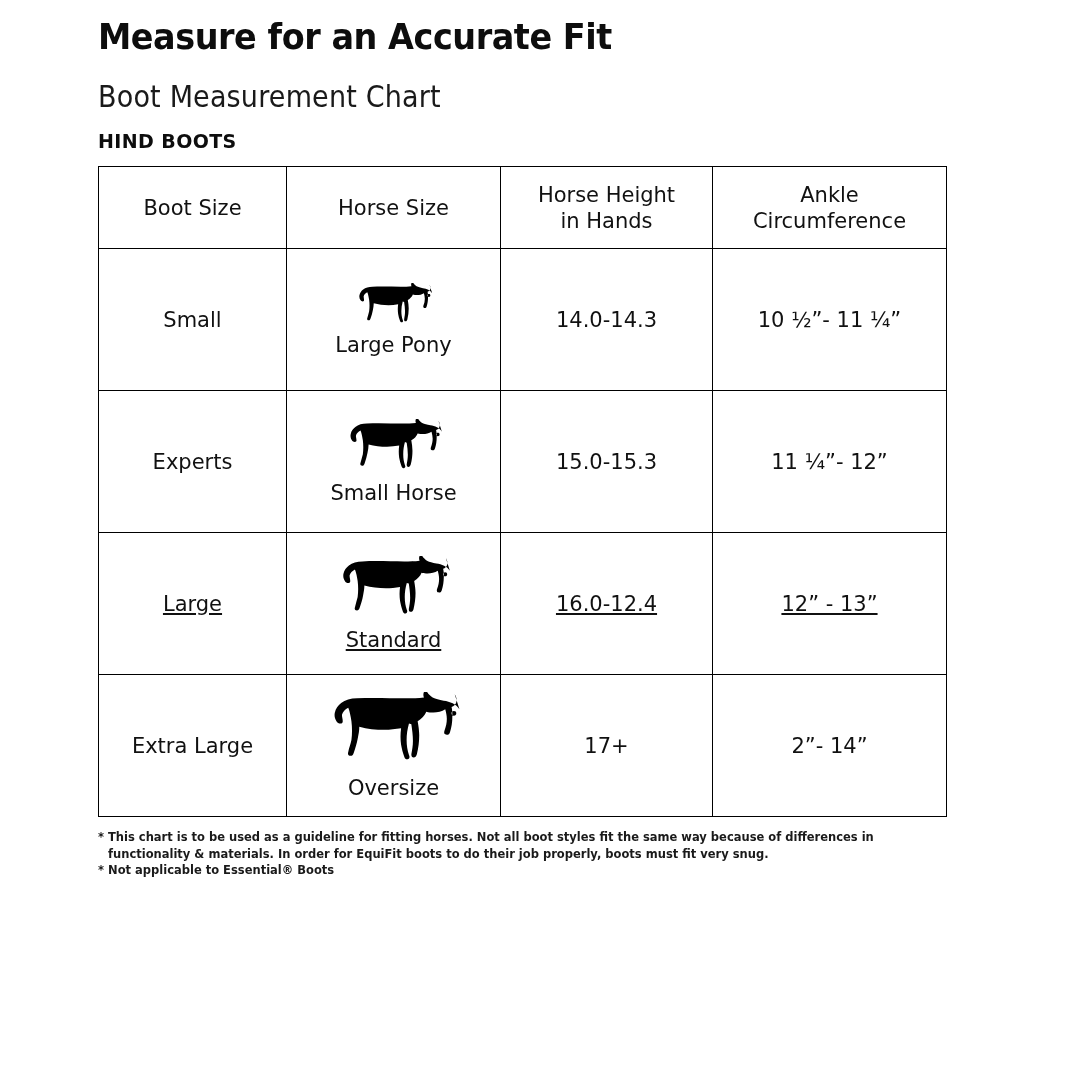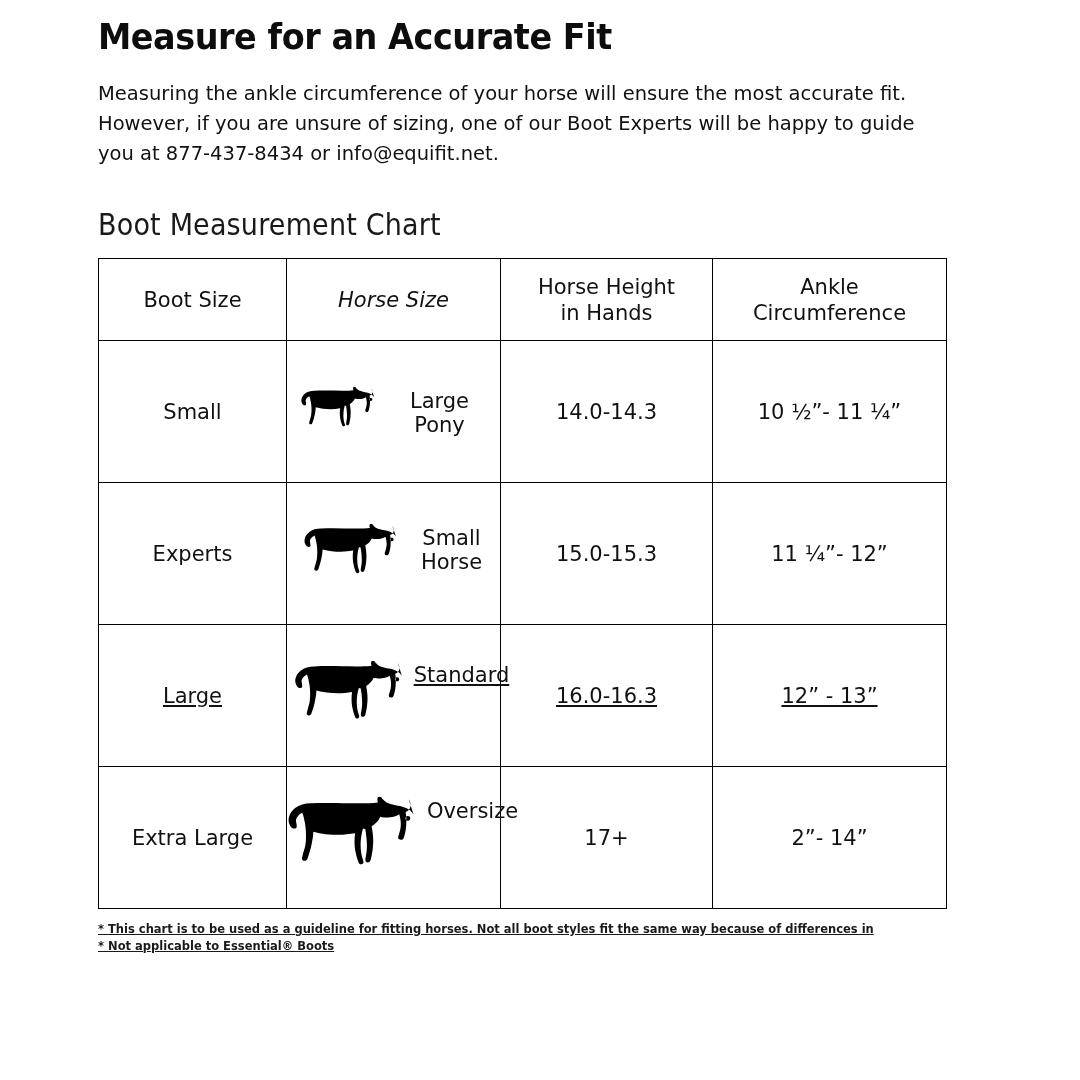--- a/index.html
+++ b/index.html
@@ -70,62 +70,64 @@
     font-size: 21px;
     line-height: 26px;
     height: 82px;
     padding: 4px;
   }
   table.chart td {
     font-size: 21px;
     padding: 3px;
   }
   .col1 { width: 188px; }
-  .col2 { width: 214px; font-style: italic; }
+  .col2 { width: 214px; }
   .col3 { width: 212px; }
   .col4 { width: 234px; margin-left: 35px; }
   .horse-cell {
     padding: 8px 4px 10px 4px;
   }
   .horse-wrap {
     display: flex;
+    flex-direction: column;
+    align-items: center;
     justify-content: center;
   }
   .horse-label {
     font-size: 21px;
     margin-top: 2px;
     color: #111;
   }
   .r1 { height: 142px; }
   .r2 { height: 142px; }
   .r3 { height: 142px; text-decoration: underline; }
   .r4 { height: 142px; }
   .footnotes {
     margin-top: 12px;
     font-size: 11.5px;
     line-height: 16.5px;
     color: #1a1a1a;
     font-weight: bold;
   }
-  .footnotes div { white-space: nowrap; text-decoration: underline; }
+  .footnotes div { white-space: nowrap; }
   .fn-indent { padding-left: 10px; }
   svg.horse { display: block; }
 </style>
 </head>
 <body>
 
 <div class="page">
   <div class="content">
 
     <h1 class="title">Measure for an Accurate Fit</h1>
 
-    <p class="intro">Measuring the ankle circumference of your horse will ensure the most accurate fit.  However, if you are unsure of sizing, one of our Boot Experts will be happy to guide you at 877-437-8434 or info@equifit.net.</p>
 
     <h2 class="subtitle">Boot Measurement Chart</h2>
 
+    <h3 class="section">HIND BOOTS</h3>
 
     <table class="chart">
       <thead>
         <tr>
           <th class="col1">
             <span>Boot Size</span>
           </th>
           <th class="col2">
             <span>Horse Size</span>
           </th>
@@ -178,21 +180,21 @@
           <td class="horse-cell">
             <div class="horse-wrap">
               <span>
                 <svg class="horse" width="136" height="70" viewBox="0 0 200 104" aria-hidden="true">
                   <path fill="#000" d="M183 22c-4-7-12-10-20-11-6-1-10-2-14-4-3-2-5-4-7-7-1-2-3-2-4 0-1 2-1 5 0 7-7 1-15 1-23 1-20 0-42-1-62 0-8 0-15 2-20 6-4 3-7 7-8 12-1 4 0 8 2 11 1 2 3 3 5 3 2 0 3-1 3-3 0-3-1-5-1-8 1-4 4-7 8-9 2 5 3 11 4 17 1 8 1 16 0 24-1 5-3 10-4 15-1 3 0 5 3 5 2 0 3-1 4-4 2-6 4-12 5-18 1-5 2-10 2-15 10 3 21 4 32 4 7 0 14-1 21-2-1 7-1 14 0 21 1 5 2 10 4 15 1 3 3 4 5 3 2-1 2-3 1-5-2-6-3-12-3-19 0-7 1-14 3-21l3 1c1 7 2 14 2 21 0 6-1 11-2 17 0 3 1 4 3 4 2 0 3-1 4-4 2-8 3-16 3-24 0-6-1-12-2-18 5-3 9-7 11-12 3 1 6 1 9 1 5 0 11-1 15-4 1 4 2 8 2 12 0 5-1 10-3 15-1 3 0 5 2 5 2 1 4 0 5-3 2-6 3-13 3-20 0-4 0-8-1-12 3-1 5-3 6-6 1-3 0-7-2-10zM176 24c2 0 3 1 3 3s-1 3-3 3-3-1-3-3 1-3 3-3z"></path>
                 </svg>
               </span>
               <span class="horse-label">Standard</span>
             </div>
           </td>
-          <td>16.0-16.3</td>
+          <td>16.0-12.4</td>
           <td>12” - 13”</td>
         </tr>
 
         <tr class="r4">
           <td>Extra Large</td>
           <td class="horse-cell">
             <div class="horse-wrap">
               <span>
                 <svg class="horse" width="158" height="82" viewBox="0 0 200 104" aria-hidden="true">
                   <path fill="#000" d="M183 22c-4-7-12-10-20-11-6-1-10-2-14-4-3-2-5-4-7-7-1-2-3-2-4 0-1 2-1 5 0 7-7 1-15 1-23 1-20 0-42-1-62 0-8 0-15 2-20 6-4 3-7 7-8 12-1 4 0 8 2 11 1 2 3 3 5 3 2 0 3-1 3-3 0-3-1-5-1-8 1-4 4-7 8-9 2 5 3 11 4 17 1 8 1 16 0 24-1 5-3 10-4 15-1 3 0 5 3 5 2 0 3-1 4-4 2-6 4-12 5-18 1-5 2-10 2-15 10 3 21 4 32 4 7 0 14-1 21-2-1 7-1 14 0 21 1 5 2 10 4 15 1 3 3 4 5 3 2-1 2-3 1-5-2-6-3-12-3-19 0-7 1-14 3-21l3 1c1 7 2 14 2 21 0 6-1 11-2 17 0 3 1 4 3 4 2 0 3-1 4-4 2-8 3-16 3-24 0-6-1-12-2-18 5-3 9-7 11-12 3 1 6 1 9 1 5 0 11-1 15-4 1 4 2 8 2 12 0 5-1 10-3 15-1 3 0 5 2 5 2 1 4 0 5-3 2-6 3-13 3-20 0-4 0-8-1-12 3-1 5-3 6-6 1-3 0-7-2-10zM176 24c2 0 3 1 3 3s-1 3-3 3-3-1-3-3 1-3 3-3z"></path>
@@ -203,17 +205,18 @@
           </td>
           <td>17+</td>
           <td>2”- 14”</td>
         </tr>
 
       </tbody>
     </table>
 
     <div class="footnotes">
       <div>* This chart is to be used as a guideline for fitting horses. Not all boot styles fit the same way because of differences in</div>
+      <div class="fn-indent">functionality &amp; materials. In order for EquiFit boots to do their job properly, boots must fit very snug.</div>
       <div>* Not applicable to Essential® Boots</div>
     </div>
 
   </div>
 </div>
 
 </body></html>

